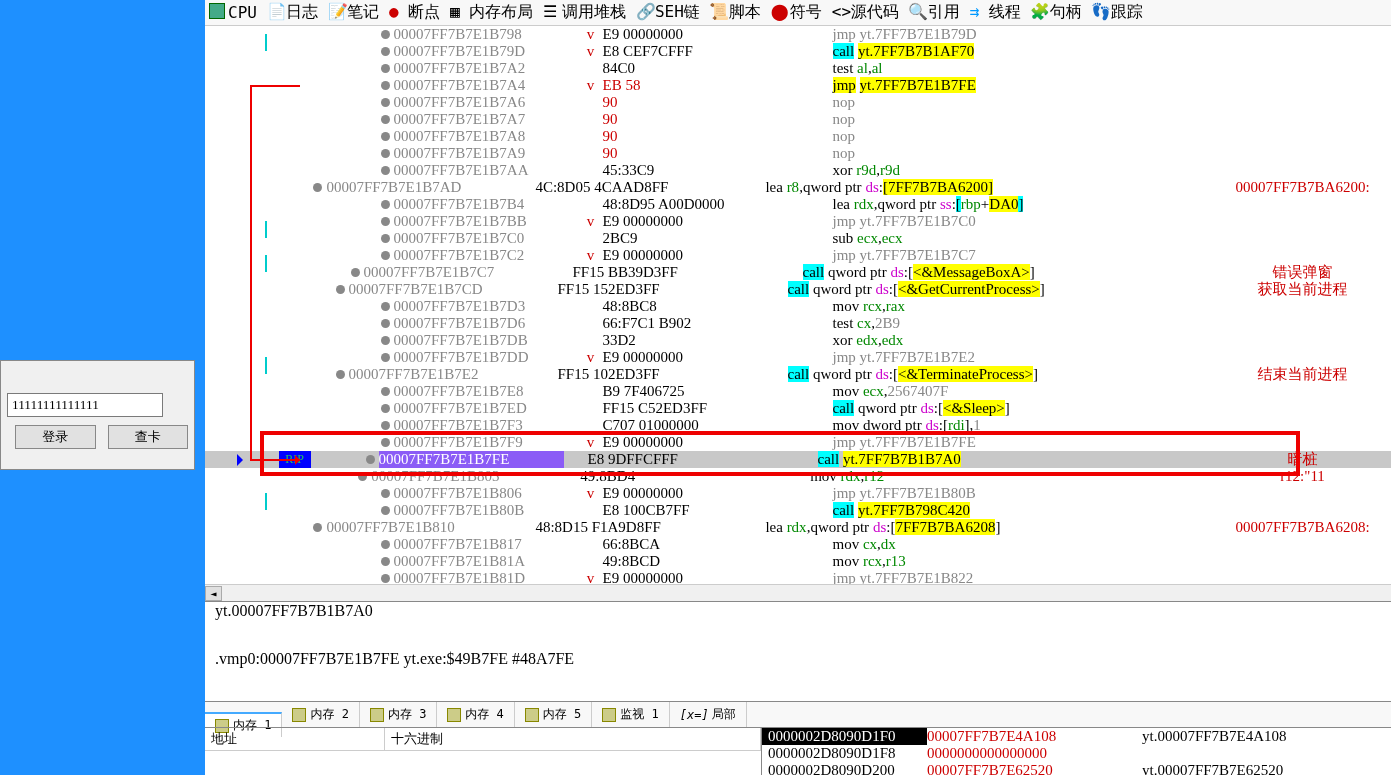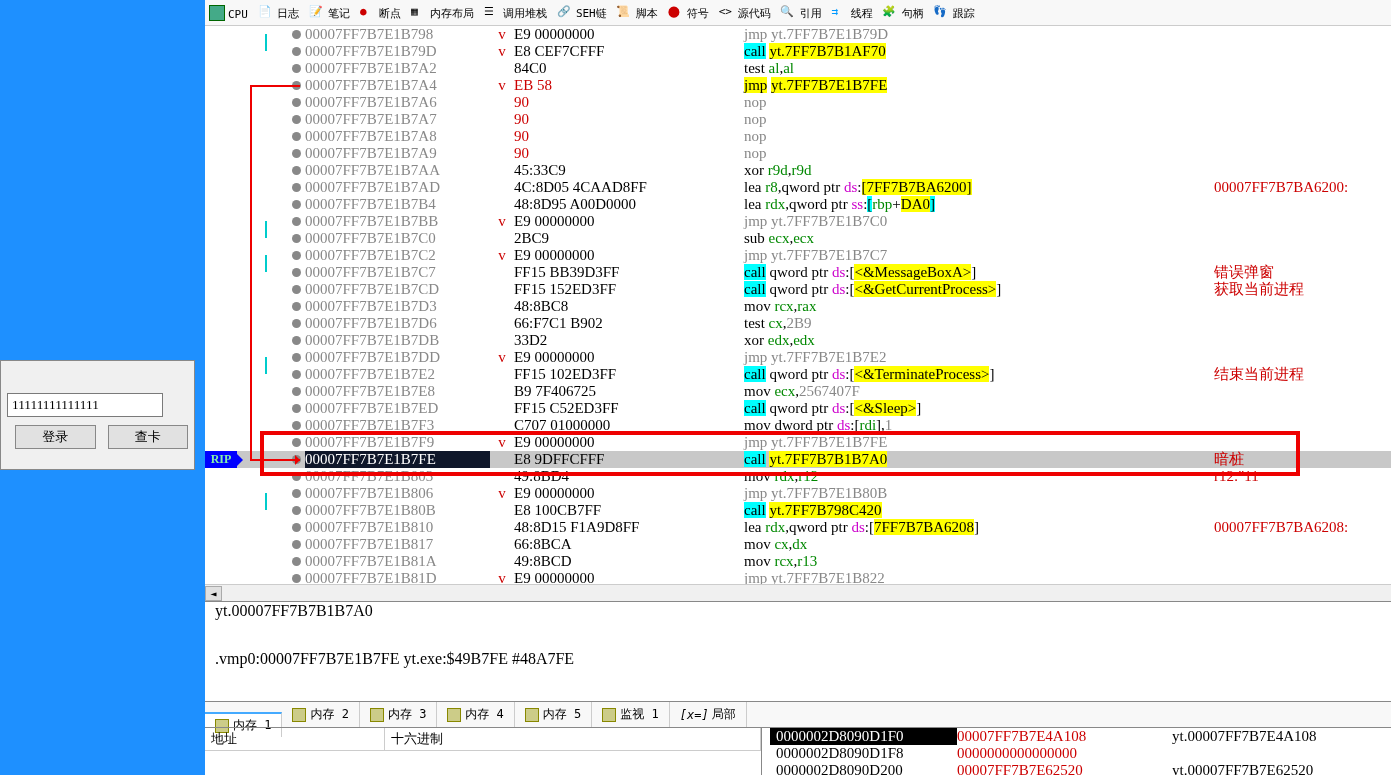--- a/index.html
+++ b/index.html
@@ -4,59 +4,59 @@
 <style>
 * { margin:0; padding:0; box-sizing:border-box; }
 body { font-family: Consolas, monospace; font-size:14px; background:#fff; width:1391px; height:775px; overflow:hidden; position:relative; }
 .desktop { position:absolute; left:0; top:0; width:205px; height:775px; background:#1e90ff; }
 .login-win { position:absolute; left:0; top:360px; width:195px; height:110px; background:#f0f0f0; border:1px solid #888; }
 .login-input { margin:32px 14px 8px 6px; width:156px; height:24px; border:1px solid #7a7a7a; font-family:Consolas; padding:2px 4px; background:#fff; }
 .login-btns { display:flex;margin-left:8px; }
 .login-btn { flex:1; margin:0 6px; height:24px; border:1px solid #888; background:#e1e1e1; font-size:13px; cursor:pointer; }
 .main { position:absolute; left:205px; top:0; right:0; height:775px; background:#fff; display:flex; flex-direction:column; }
 .toolbar { height:26px; border-bottom:1px solid #ccc; display:flex; align-items:center; padding:0 4px; background:#f8f8f8; }
-.tb-item { display:flex; align-items:flex-end; margin-right:10px; font-size:11px; cursor:pointer; }
+.tb-item { display:flex; align-items:flex-start; margin-right:10px; font-size:16px; cursor:pointer; }
 .tb-icon { width:16px; height:16px; margin-right:3px; display:inline-block; }
 .cpu-icon { background:#4a8; border:1px solid #060; }
 .disasm { flex:1; overflow:hidden; position:relative; background:#fff; }
-.disasm-row { height:17px; display:flex; align-items:center; font-family:Consolas; font-size:15px; white-space:nowrap; position:relative; }
+.disasm-row { height:17px; display:flex; align-items:center; font-family:Consolas; font-size:15px; white-space:nowrap; position:relative;justify-content:center; }
 .gutter { width:100px; height:17px; position:relative; flex-shrink:0; }
 .bp-dot { position:absolute; right:4px; top:4px; width:9px; height:9px; border-radius:50%; background:#888; }
 .addr { width:185px; color:#888; flex-shrink:0; }
 .exp { width:24px; color:#c00; text-align:center; flex-shrink:0; }
 .bytes { width:230px; flex-shrink:0; }
 .dis { width:470px; flex-shrink:0; }
 .cmt { color:#c00; flex-shrink:0; }
 .red-byte { color:#c00; }
 .mnm-jmp { background:#ff0; }
 .mnm-call { background:#0ff; }
 .op-reg { color:#080; }
 .op-num { color:#888; }
 .op-mem-ds { color:#c0c; }
 .op-bracket { background:#ff0; }
 .op-bracket-b { background:#0ff; }
 .op-api { background:#ff0; }
 .gray { color:#888; }
-.rip-badge { position:absolute; left:0; width:32px; height:17px; background:#00f; color:#86efac; font-size:12px; text-align:center; line-height:17px; font-weight:bold; }
-.sel-row .addr { background:#0f172a; color:#fff; }
+.rip-badge { position:absolute; left:0; width:32px; height:17px; background:#00f; color:#22c55e; font-size:12px; text-align:center; line-height:17px; font-weight:normal; }
+.sel-row .addr { background:#8b5cf6; color:#fff; }
 .sel-row { background:#c8c8c8; }
 .red-box { position:absolute; border:4px solid #e00; pointer-events:none; }
 .jmp-line { position:absolute; border-left:2px solid; }
 .jmp-h { position:absolute; border-top:2px solid; }
 .info-pane { height:100px; border-top:1px solid #888; padding:0 10px; font-size:16px; font-family:Consolas; }
 .mem-tabs { height:26px; border-top:1px solid #888; display:flex; align-items:center; background:#f8f8f8; font-size:12px; }
 .mem-tab { padding:0 10px; border-right:1px solid #ccc; height:100%; display:flex; align-items:center; cursor:pointer; }
 .mem-tab.active { background:#fff; border-top:2px solid #4af;margin-top:20px; }
 .mem-tab .ico { width:14px;height:14px;margin-right:4px;background:#cc8;border:1px solid #880; }
 .bottom { height:48px; display:flex; border-top:1px solid #888; }
 .mem-hdr { display:flex; font-size:13px; }
 .mem-col1 { width:180px; padding:2px 6px; border-right:1px solid #ccc; border-bottom:1px solid #ccc; }
 .stack { border-left:1px solid #888; font-family:Consolas; font-size:15px; }
 .stack-row { height:17px; display:flex; }
-.stack-addr { width:187px; padding-left:6px;margin-left:8px; }
+.stack-addr { width:165px; padding-left:6px; }
 .stack-addr.sel { background:#000; color:#fff; }
 .stack-val { width:175px; }
 .stack-cmt { padding-left:6px;margin-left:34px; }
 .hscroll { height:17px; background:#f0f0f0; border-top:1px solid #ccc; display:flex; align-items:center; }
 .hscroll-btn { width:17px; height:15px; background:#e0e0e0; border:1px solid #aaa; font-size:10px; text-align:center; line-height:13px; }
 </style>
 </head>
 <body>
 
 <div class="desktop"></div>

